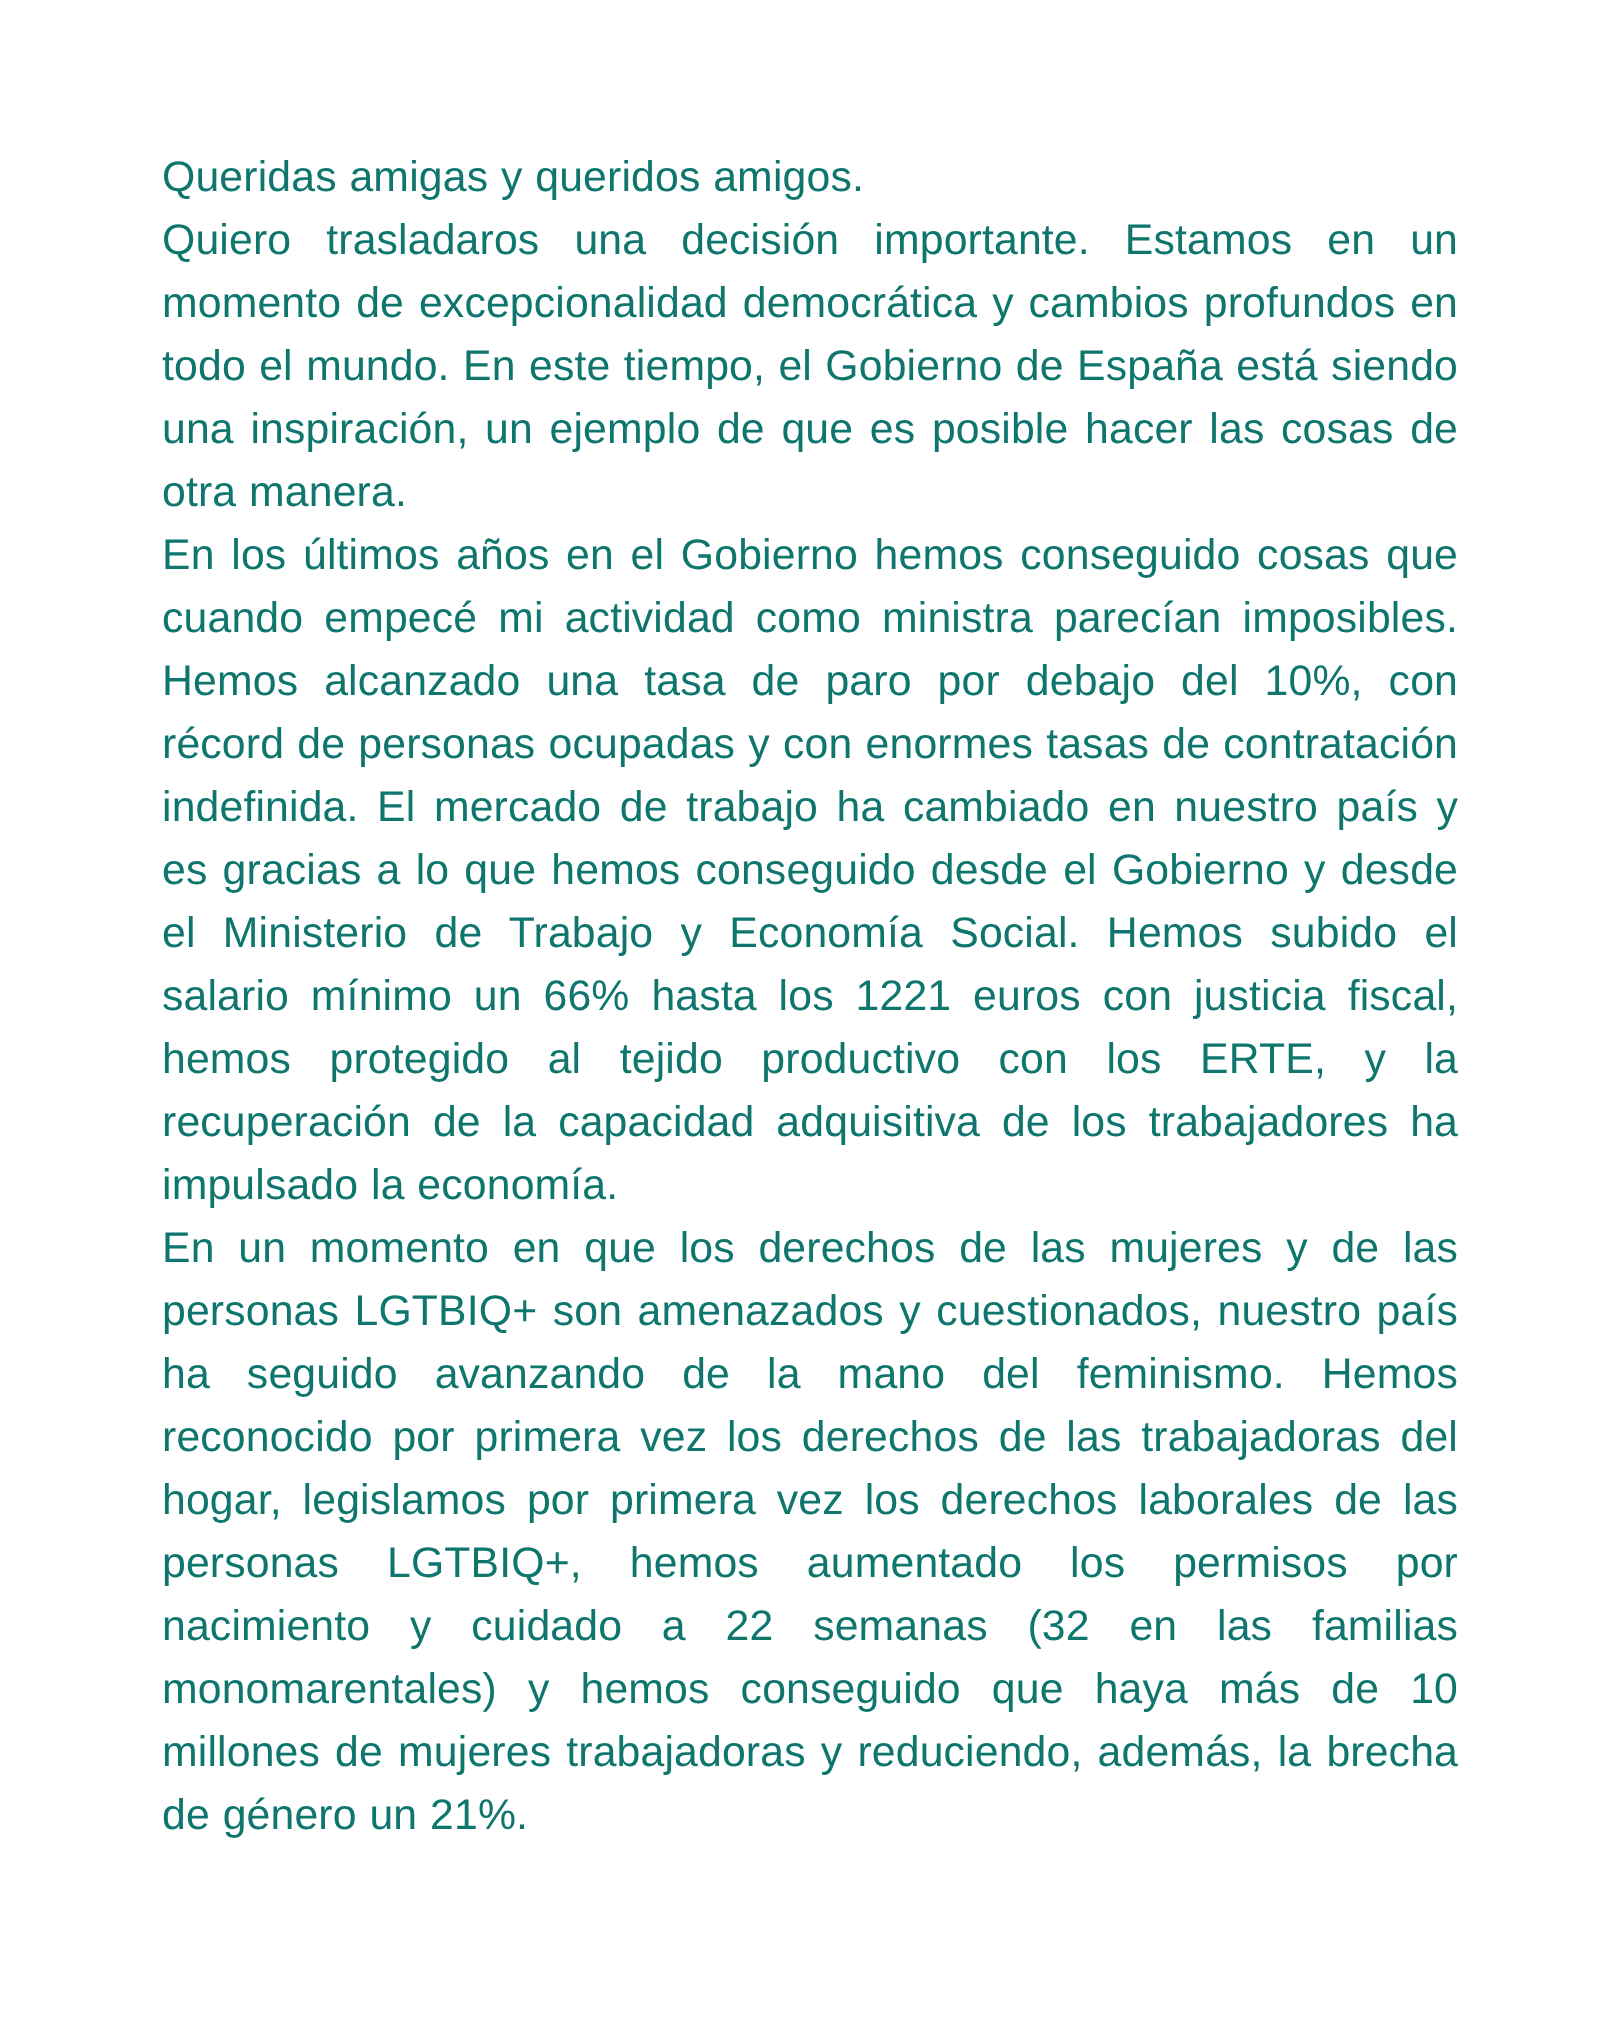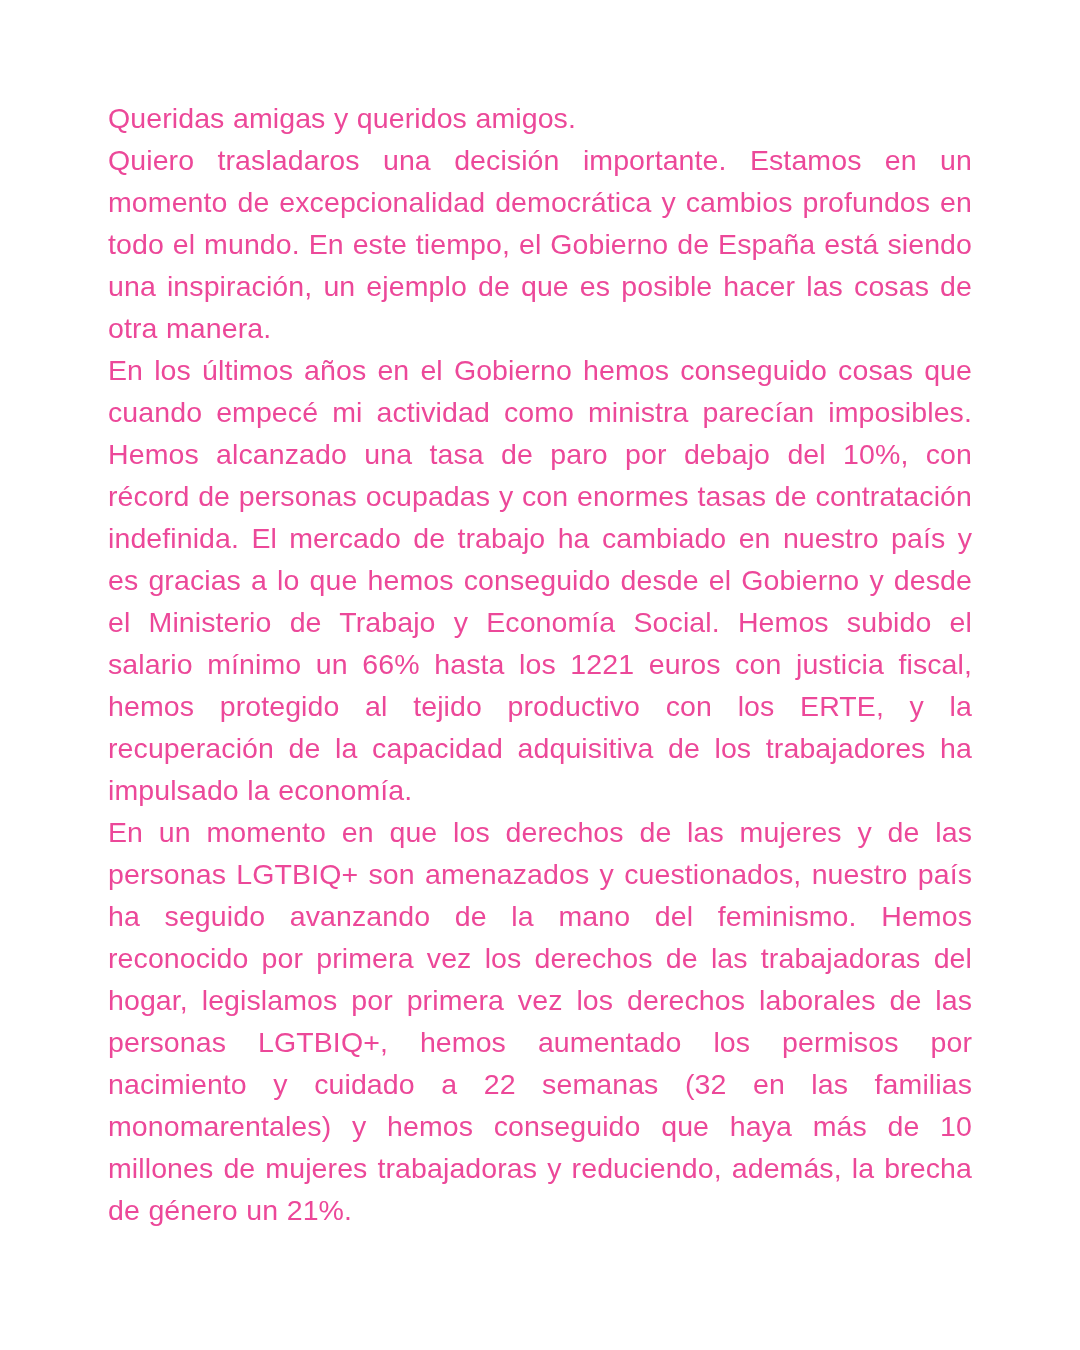--- a/index.html
+++ b/index.html
@@ -17,21 +17,21 @@
     box-sizing: border-box;
     width: 1080px;
     height: 1350px;
     background: #ffffff;
     padding: 97px 108px 0 108px;
   }
   .doc-text p {
     margin: 0;
     font-size: 28.5px;
     line-height: 42px;
-    color: #ec4899;
+    color: #0f766e;
     text-align: justify;
     text-justify: inter-word;
     letter-spacing: 0.1px;
     word-spacing: 0.5px;
   }
   .doc-text p.first {
     text-align: left;
   }
 </style>
 </head>

